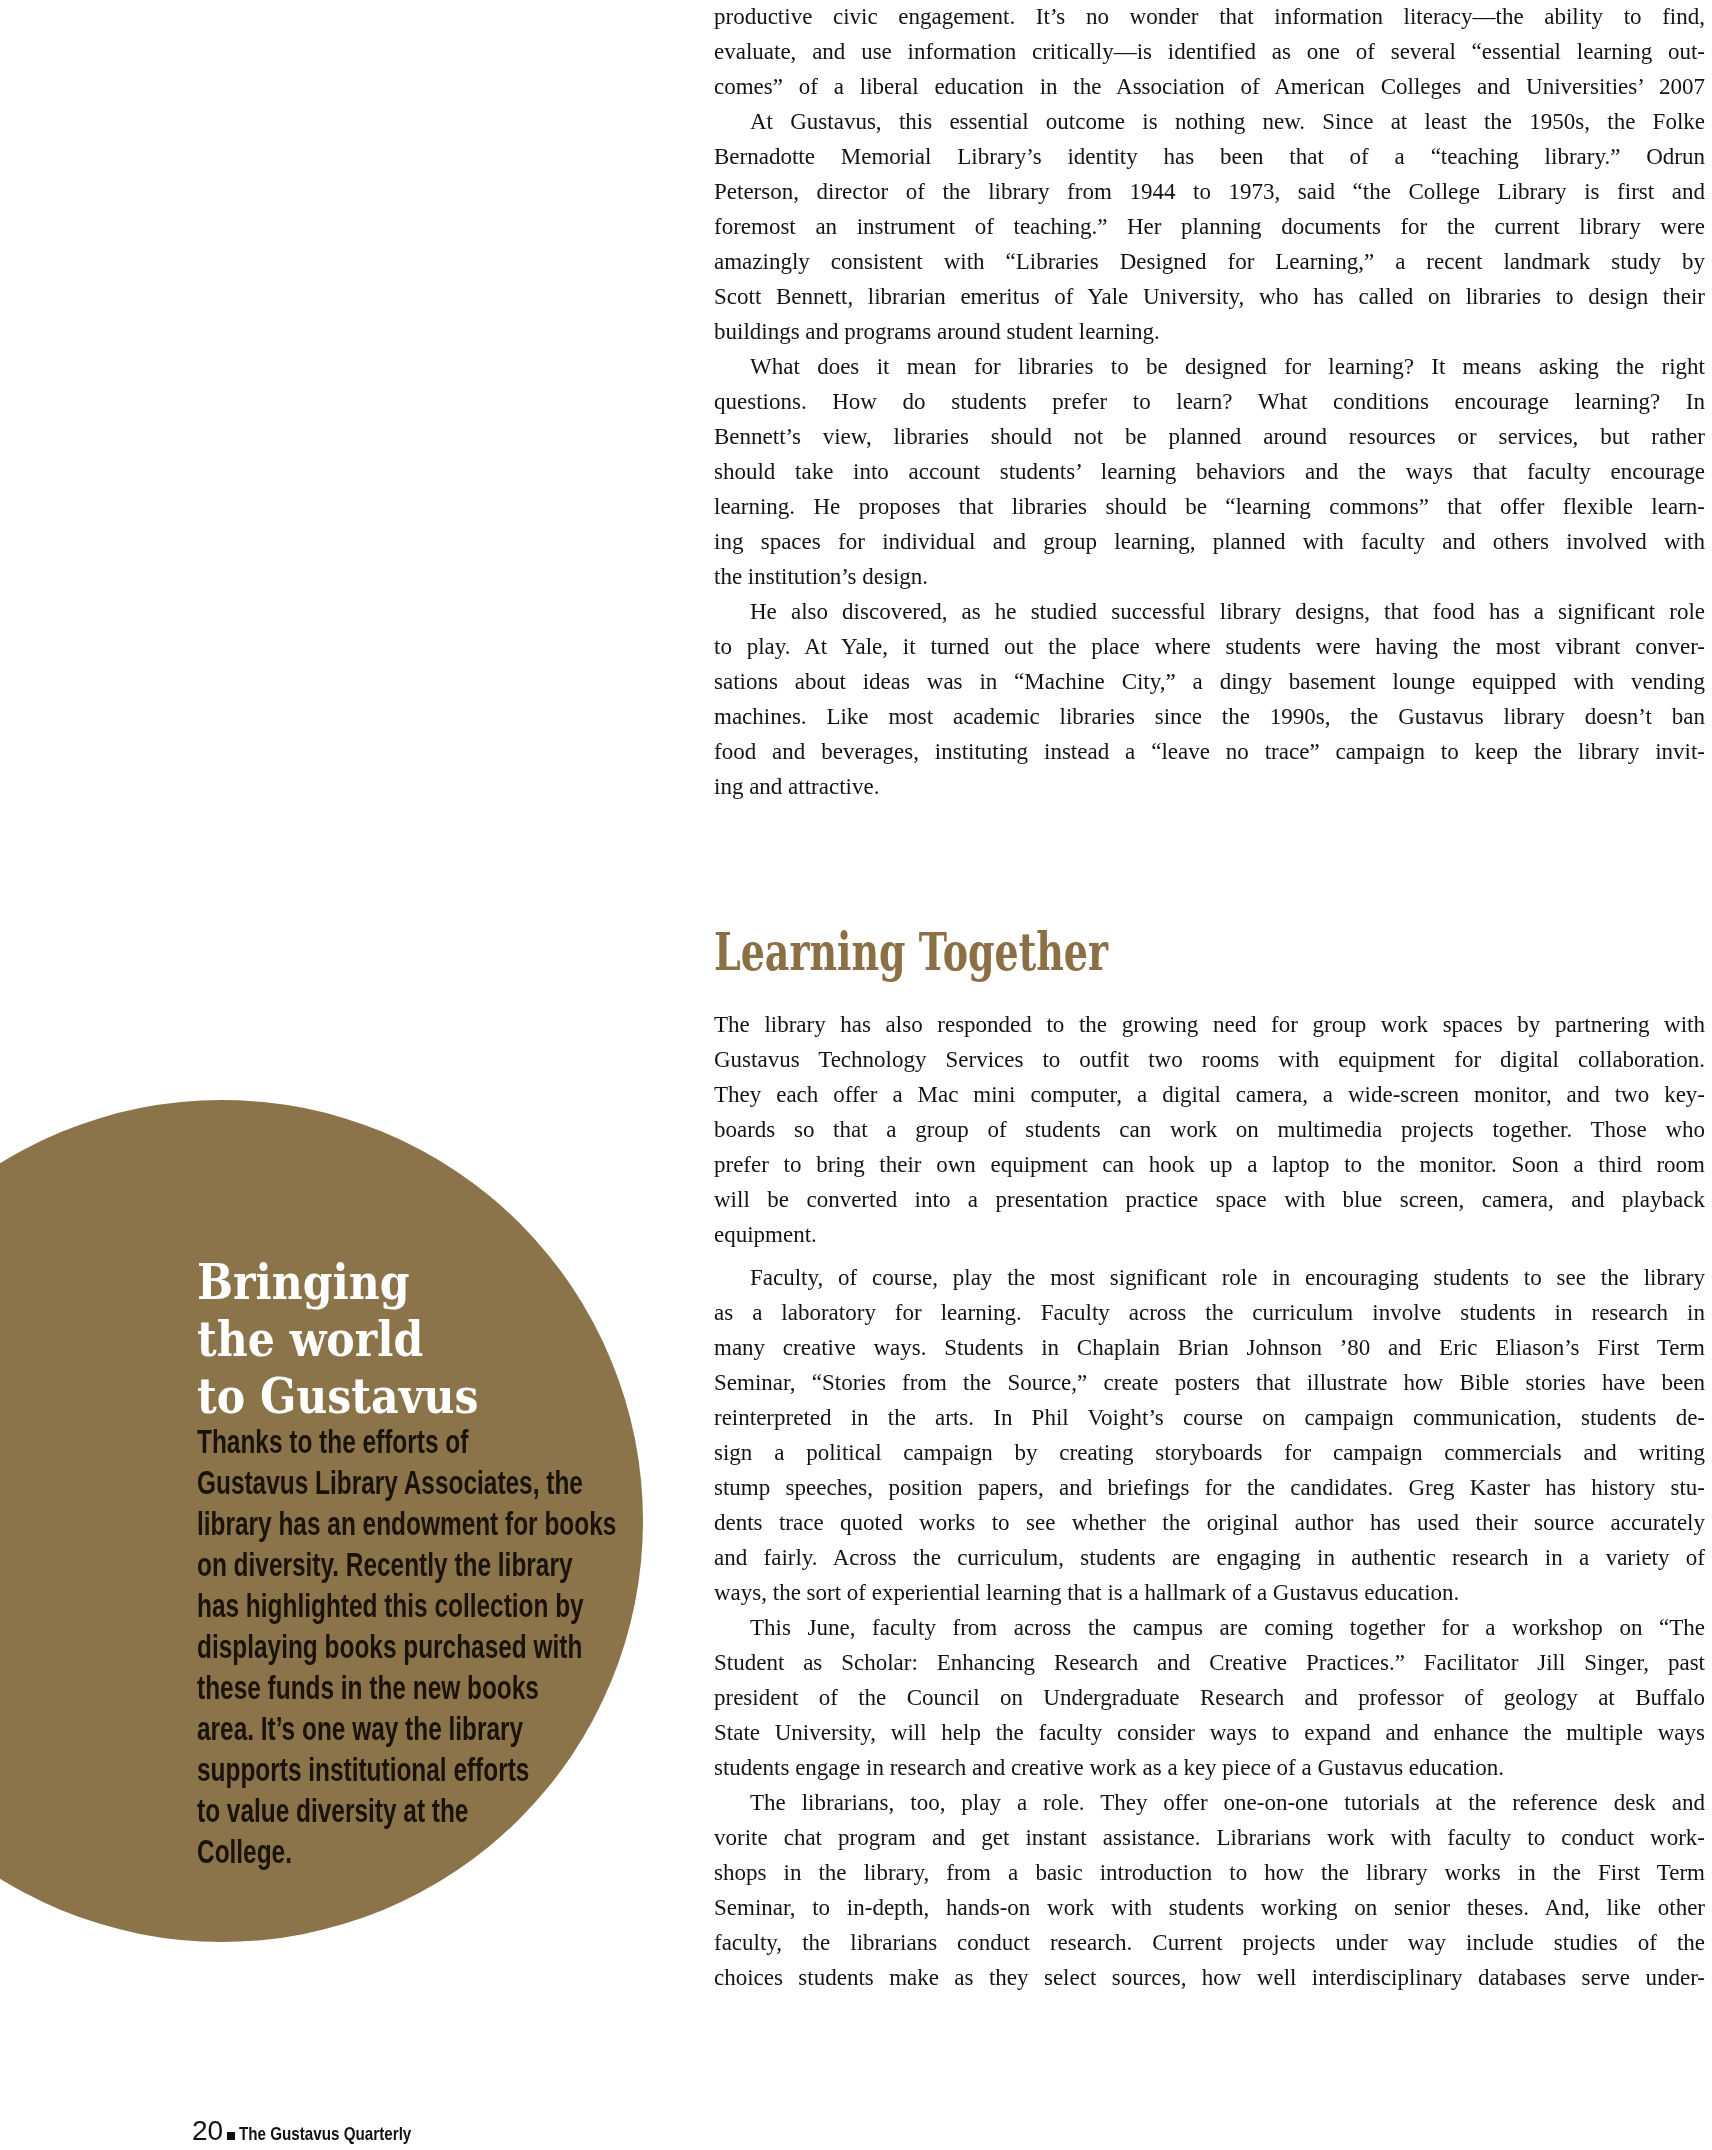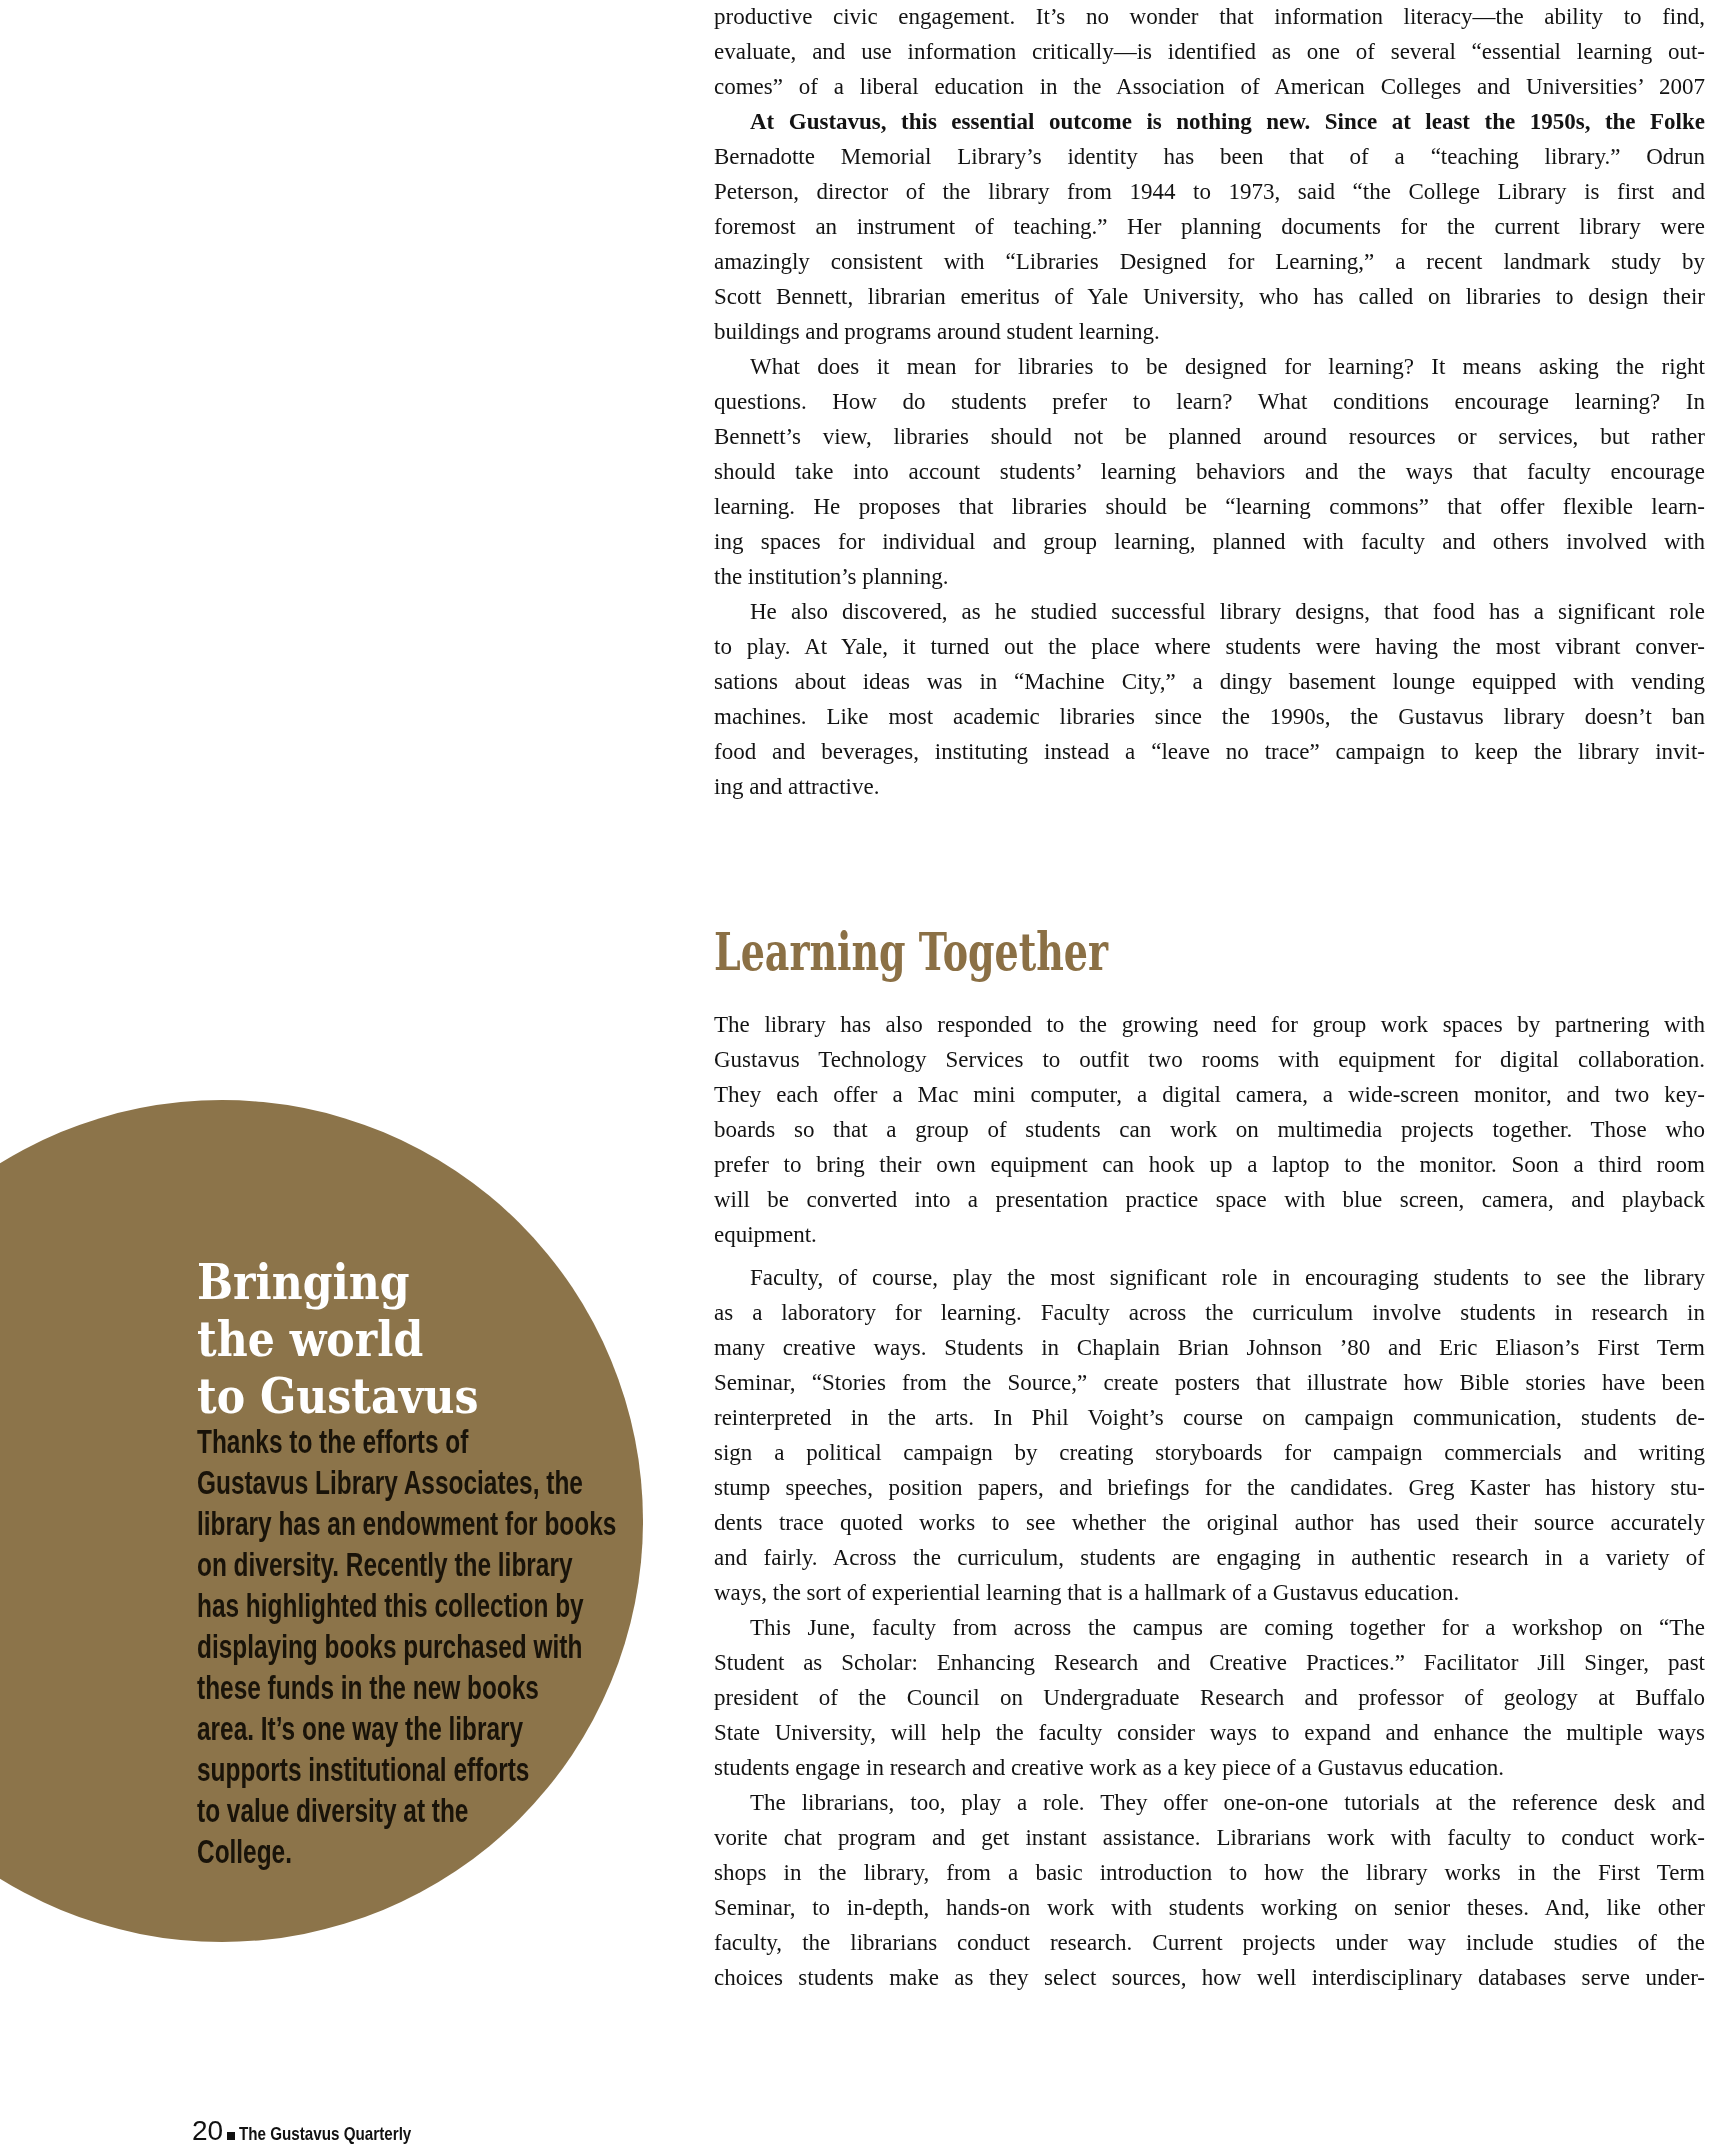--- a/index.html
+++ b/index.html
@@ -135,34 +135,34 @@
       <div>area. It’s one way the library</div>
       <div>supports institutional efforts</div>
       <div>to value diversity at the</div>
       <div>College.</div>
     </div>
 
   <div class="col col-top" style="color: rgb(19, 19, 19);">
       <div class="bline">productive civic engagement. It’s no wonder that information literacy—the ability to find,</div>
       <div class="bline">evaluate, and use information critically—is identified as one of several “essential learning out-</div>
       <div class="bline">comes” of a liberal education in the Association of American Colleges and Universities’ 2007</div>
-      <div class="bline" style="padding-left: 36px; font-weight: bold;">At Gustavus, this essential outcome is nothing new. Since at least the 1950s, the Folke</div>
+      <div class="bline" style="padding-left: 36px;">At Gustavus, this essential outcome is nothing new. Since at least the 1950s, the Folke</div>
       <div class="bline">Bernadotte Memorial Library’s identity has been that of a “teaching library.” Odrun</div>
       <div class="bline">Peterson, director of the library from 1944 to 1973, said “the College Library is first and</div>
       <div class="bline">foremost an instrument of teaching.” Her planning documents for the current library were</div>
       <div class="bline">amazingly consistent with “Libraries Designed for Learning,” a recent landmark study by</div>
       <div class="bline">Scott Bennett, librarian emeritus of Yale University, who has called on libraries to design their</div>
       <div class="bline lastline">buildings and programs around student learning.</div>
       <div class="bline" style="padding-left: 36px;">What does it mean for libraries to be designed for learning? It means asking the right</div>
       <div class="bline">questions. How do students prefer to learn? What conditions encourage learning? In</div>
       <div class="bline">Bennett’s view, libraries should not be planned around resources or services, but rather</div>
       <div class="bline">should take into account students’ learning behaviors and the ways that faculty encourage</div>
       <div class="bline">learning. He proposes that libraries should be “learning commons” that offer flexible learn-</div>
       <div class="bline">ing spaces for individual and group learning, planned with faculty and others involved with</div>
-      <div class="bline lastline">the institution’s planning.</div>
+      <div class="bline lastline">the institution’s design.</div>
       <div class="bline" style="padding-left: 36px;">He also discovered, as he studied successful library designs, that food has a significant role</div>
       <div class="bline">to play. At Yale, it turned out the place where students were having the most vibrant conver-</div>
       <div class="bline">sations about ideas was in “Machine City,” a dingy basement lounge equipped with vending</div>
       <div class="bline">machines. Like most academic libraries since the 1990s, the Gustavus library doesn’t ban</div>
       <div class="bline">food and beverages, instituting instead a “leave no trace” campaign to keep the library invit-</div>
       <div class="bline lastline">ing and attractive.</div>
     </div>
 
   <h2 class="section-heading" style="color: rgb(139, 112, 69);">Learning Together</h2>
 

